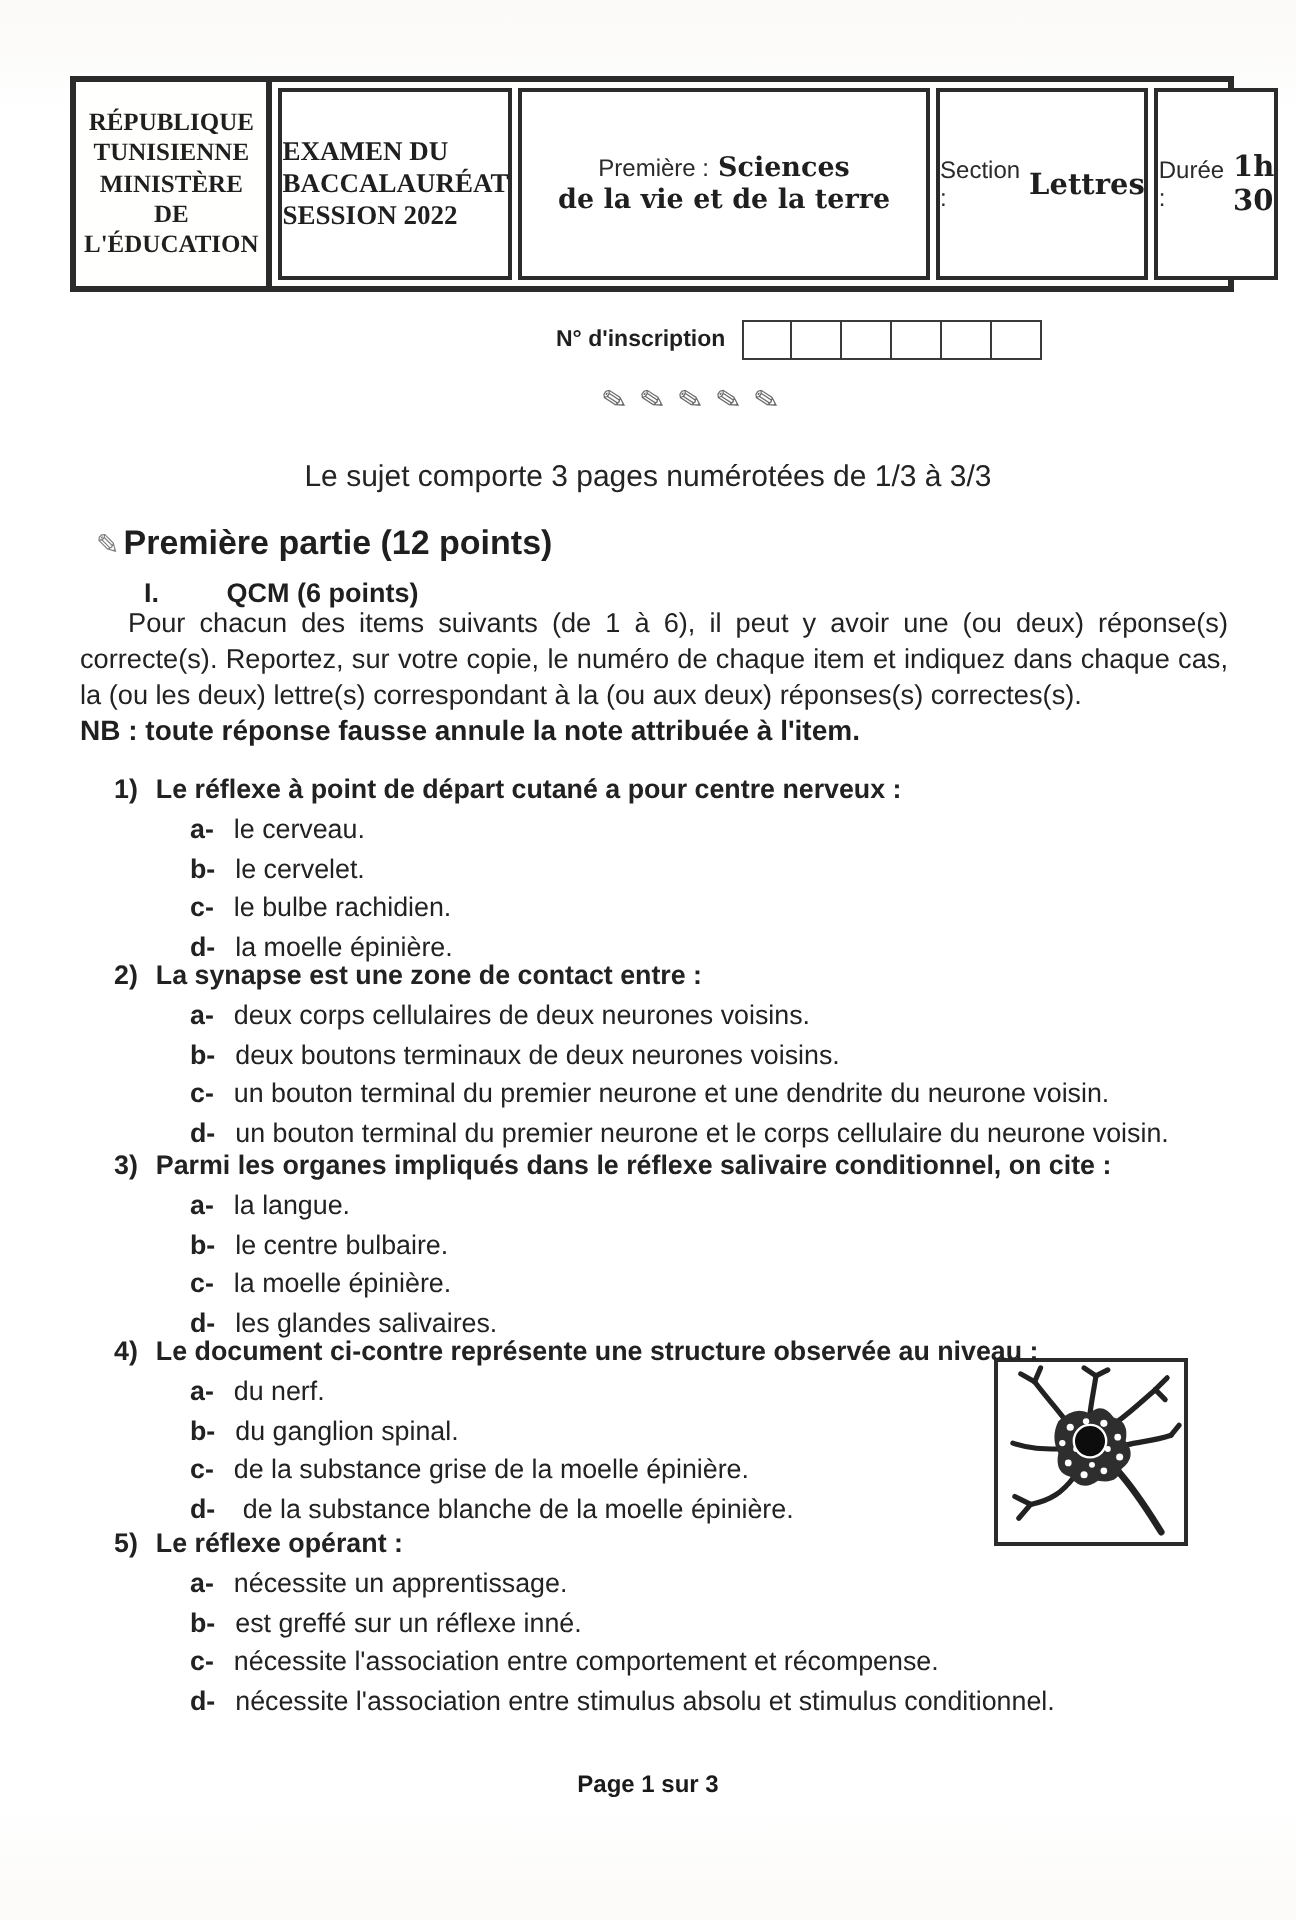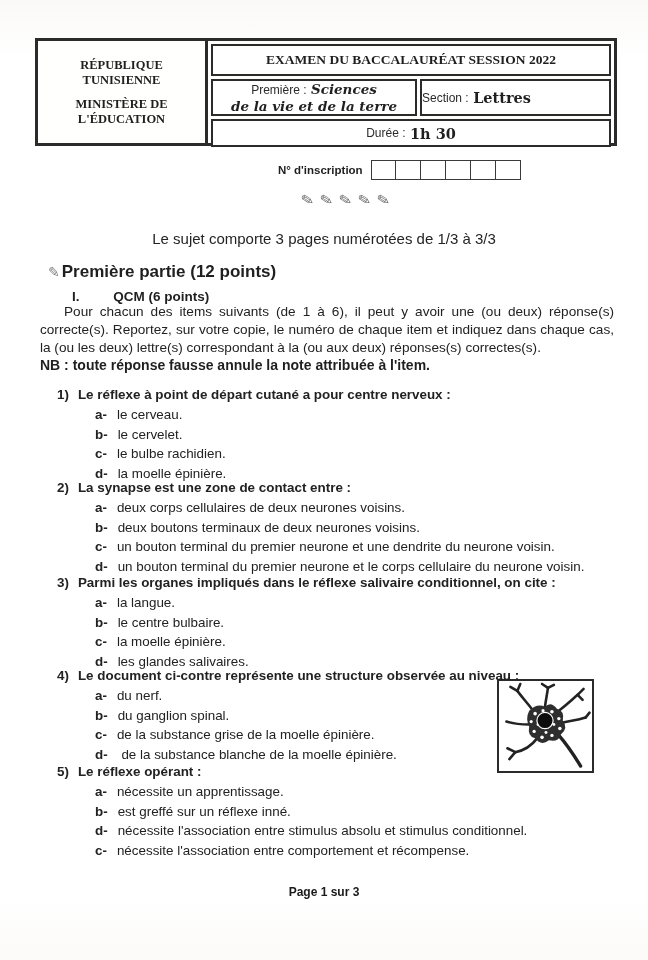--- a/index.html
+++ b/index.html
@@ -14,31 +14,31 @@
   .header {
     position:absolute; left:35px; top:38px; width:582px; height:108px;
     border:3px solid #2b2b2b; background:#fffffe; display:flex;
   }
   .header-left {
     width:170px; border-right:3px solid #2b2b2b;
     display:flex; flex-direction:column; justify-content:space-around;
     align-items:center; text-align:center; padding:12px 4px;
     font-family:"Liberation Serif", serif; font-weight:bold; font-size:12.5px;
   }
-  .header-right { flex:1; display:flex; flex-direction:column; gap:3px; padding:3px; }
+  .header-right { flex:1; display:flex; flex-direction:row; gap:3px; padding:3px; }
   .hr-box { border:2px solid #2b2b2b; background:#fff; }
   .hr-row1 { flex:0 0 32px; display:flex; align-items:center; justify-content:center;
     font-family:"Liberation Serif", serif; font-weight:bold; font-size:13.5px; }
   .hr-row2 { flex:1; display:flex; gap:3px; }
   .hr-row2-left { flex:0 0 206px; display:flex; flex-direction:column; justify-content:center;
     text-align:center; line-height:16px; }
   .hr-row2-right { flex:1; display:flex; align-items:center; }
   .hr-row3 { flex:0 0 28px; display:flex; align-items:center; justify-content:center; }
   .plain-label { font-size:12px; color:#2a2a2a; }
-  .serif-val { font-family:"DejaVu Serif", serif; font-weight:bold; font-size:13.5px;font-style:italic; }
+  .serif-val { font-family:"DejaVu Serif", serif; font-weight:bold; font-size:13.5px; }
   .serif-val-lg { font-family:"DejaVu Serif", serif; font-weight:bold; font-size:14.5px; }
 
   
   .inscription { position:absolute; left:231px; top:160px; display:flex; align-items:center; gap:8px;padding-left:47px; }
   .inscription-label { font-weight:bold; font-size:11.5px; }
   .inscription-boxes { display:flex; }
   .inscription-box { width:25px; height:20px; border:1.5px solid #3a3a3a; border-left:none; background:#fff; }
   .inscription-box:first-child { border-left:1.5px solid #3a3a3a; }
 
   
@@ -226,20 +226,20 @@
     </div>
   </div>
 
   <div class="question" style="top:764px">
     <div class="q-title">
       <span class="q-num">5)</span><span>Le réflexe opérant :</span>
     </div>
     <div class="options">
       <div class="option"><span class="opt-letter">a-</span><span>nécessite un apprentissage.</span></div>
       <div class="option"><span class="opt-letter">b-</span><span>est greffé sur un réflexe inné.</span></div>
+      <div class="option"><span class="opt-letter">c-</span><span>nécessite l'association entre comportement et récompense.</span></div>
       <div class="option"><span class="opt-letter">d-</span><span>nécessite l'association entre stimulus absolu et stimulus conditionnel.</span></div>
-      <div class="option"><span class="opt-letter">c-</span><span>nécessite l'association entre comportement et récompense.</span></div>
     </div>
   </div>
 
   <div class="footer">Page 1 sur 3</div>
 
 </div>
 
 </body></html>

